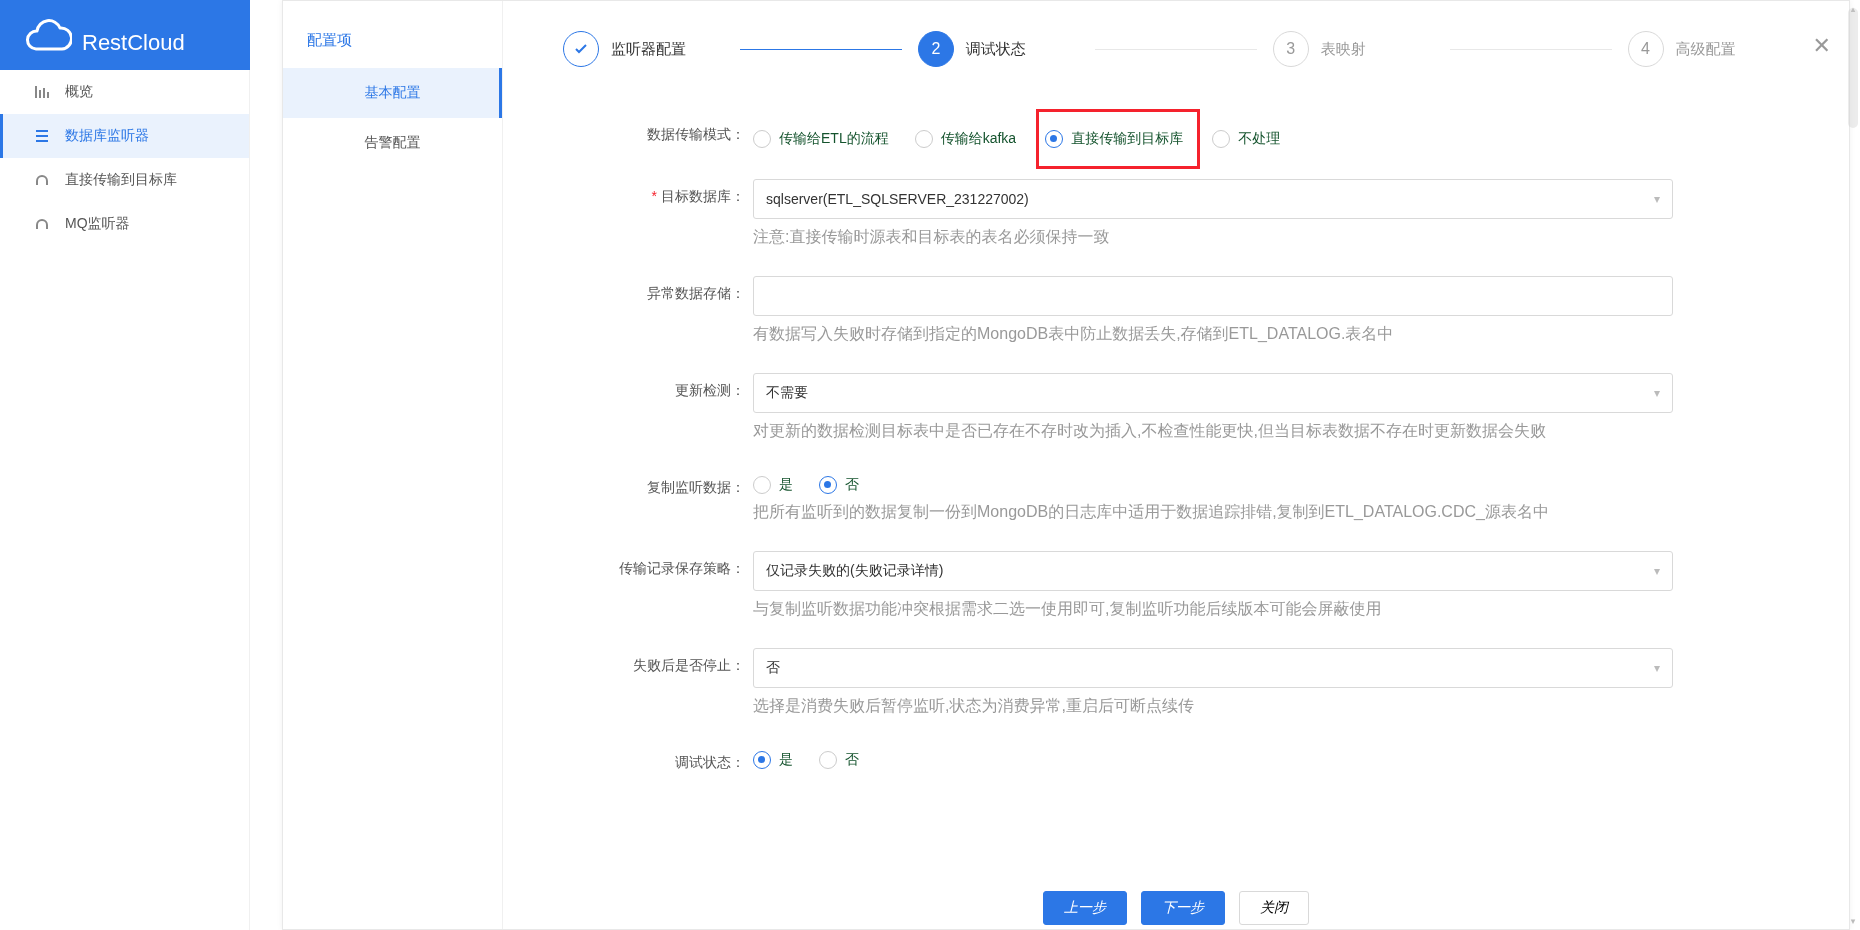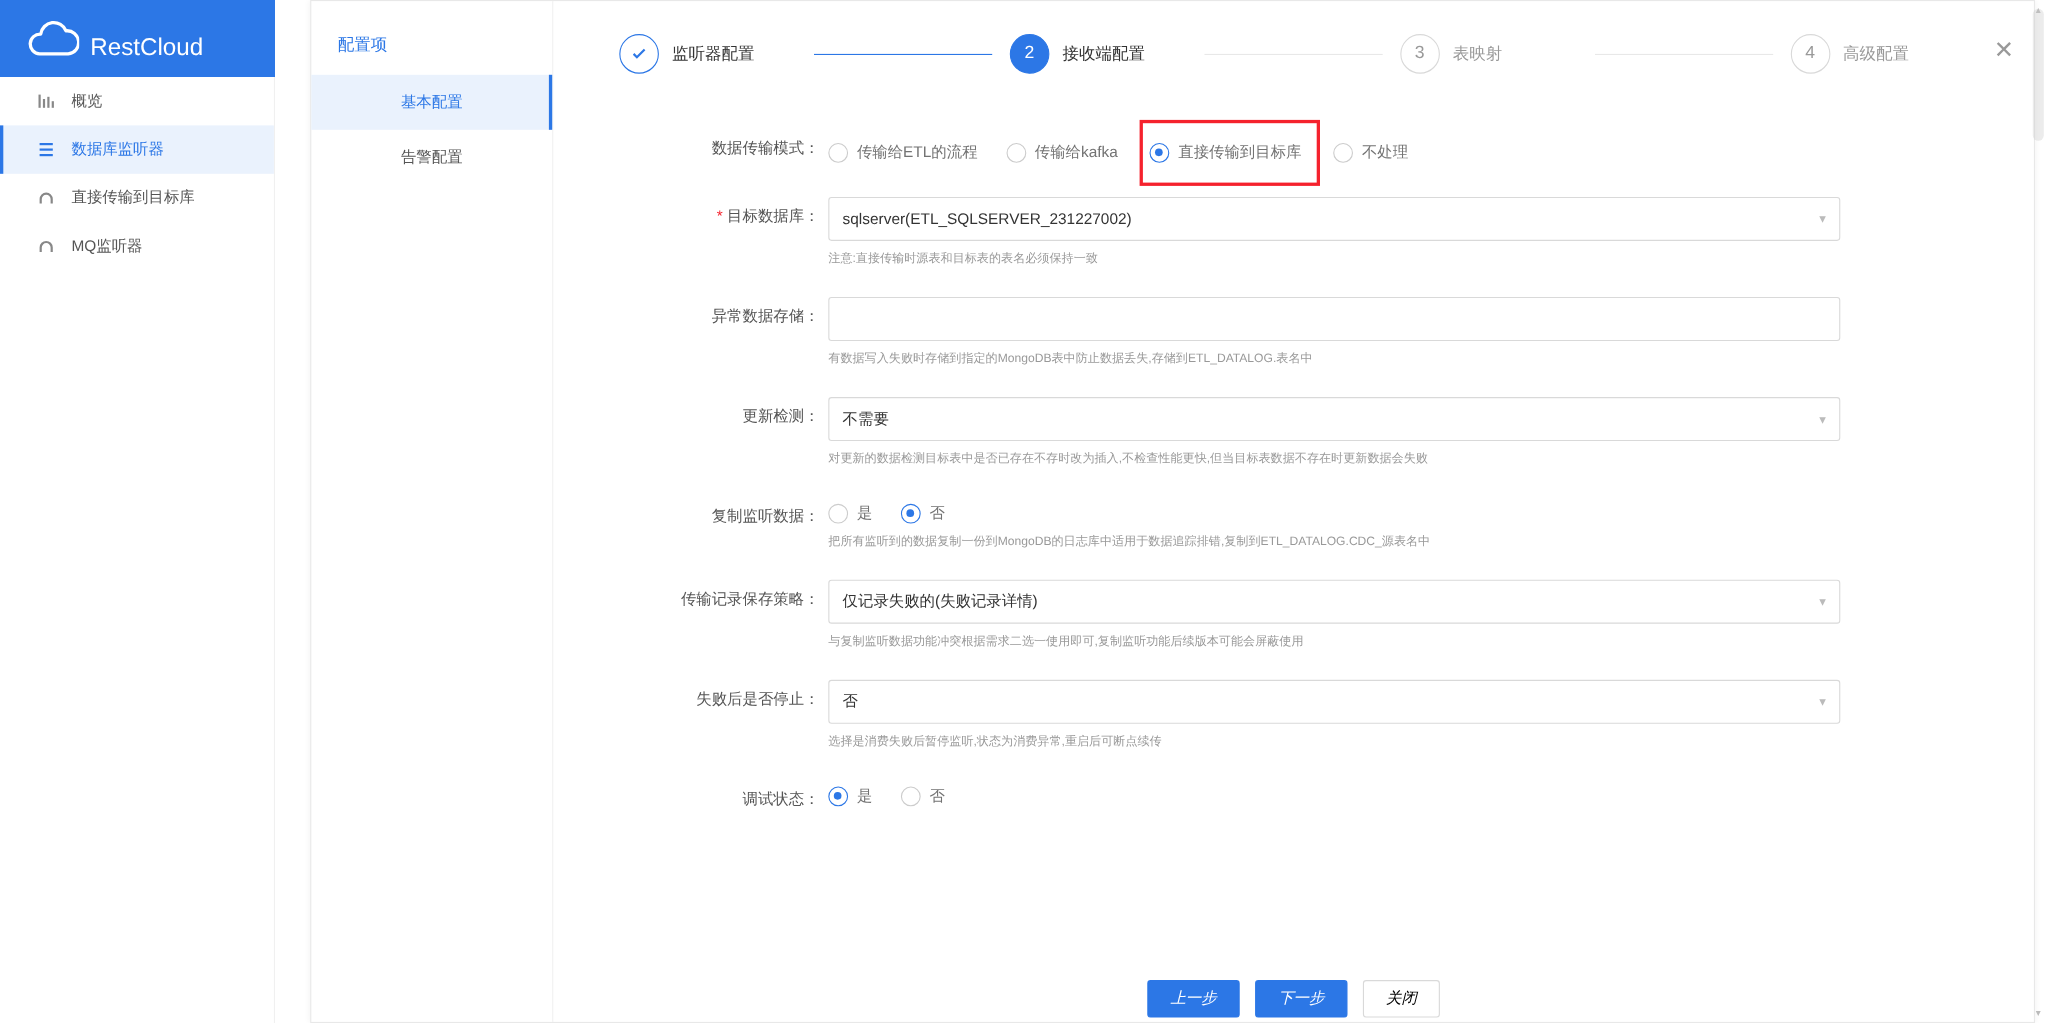--- a/index.html
+++ b/index.html
@@ -40,33 +40,33 @@
 .step-title { color: #999; font-size: 15px; }
 .step.done .step-title, .step.current .step-title { color: #333; }
 .step-line { flex: 1; height: 1px; background: #e8e8e8; margin: 0 16px; }
 .step.done + .step-line, .step-line.done { background: #2c77e6; }
 
 
 .form-row { display: flex; align-items: flex-start; margin-bottom: 28px; }
 .form-label { width: 190px; text-align: right; color: #555; padding-top: 9px; flex-shrink: 0; padding-right: 8px; }
 .form-label .req { color: #f5222d; margin-right: 4px; }
 .form-control-wrap { flex: 1; max-width: 920px; }
-.form-help { color: #999; font-size: 11px; margin-top: 8px; }
+.form-help { color: #999; font-size: 16px; margin-top: 8px; }
 
 
 .input, .select { width: 100%; height: 40px; border: 1px solid #d9d9d9; border-radius: 3px; padding: 0 12px; font-size: 14px; color: #333; background: #fff; outline: none; display: flex; align-items: center; justify-content: space-between; cursor: pointer; }
 .select .arrow { color: #bbb; font-size: 12px; }
 
 
 .radio-group { display: flex; align-items: center; gap: 26px; padding-top: 10px; flex-wrap: wrap; }
 .radio { display: flex; align-items: center; cursor: pointer; }
 .radio-dot { width: 18px; height: 18px; border-radius: 50%; border: 1.5px solid #ccc; margin-right: 8px; position: relative; flex-shrink: 0; }
 .radio.checked .radio-dot { border-color: #2c77e6; }
 .radio.checked .radio-dot::after { content: ""; position: absolute; left: 4px; top: 4px; width: 7px; height: 7px; border-radius: 50%; background: #2c77e6; }
-.radio-label { color: #737373; }
+.radio-label { color: #14532d; }
 
 
 .red-box { border: 3px solid #f5222d; padding: 18px 14px 18px 6px; margin: -18px -14px -18px -6px; }
 
 
 .footer { position: absolute; left: 220px; right: 0; bottom: 0; height: 40px; display: flex; align-items: flex-start; justify-content: center; gap: 14px; padding-top: 2px; border-top: 0; }
 .btn { height: 34px; padding: 0 20px; border-radius: 3px; border: 1px solid #d9d9d9; background: #fff; cursor: pointer; font-size: 14px; font-style: italic; }
 .btn-primary { background: #2c77e6; color: #fff; border-color: #2c77e6; }
 
 
@@ -148,21 +148,21 @@
         <div class="step-circle">
           <svg width="16" height="16" viewBox="0 0 16 16">
               <path d="M3 8l3 3 7-7" stroke="#2c77e6" stroke-width="2" fill="none"></path>
             </svg>
         </div>
         <div class="step-title">监听器配置</div>
       </div>
       <div class="step-line done"></div>
       <div class="step current">
         <div class="step-circle">2</div>
-        <div class="step-title">接收端配置</div>
+        <div class="step-title">调试状态</div>
       </div>
       <div class="step-line"></div>
       <div class="step">
         <div class="step-circle">3</div>
         <div class="step-title">表映射</div>
       </div>
       <div class="step-line"></div>
       <div class="step">
         <div class="step-circle">4</div>
         <div class="step-title">高级配置</div>

